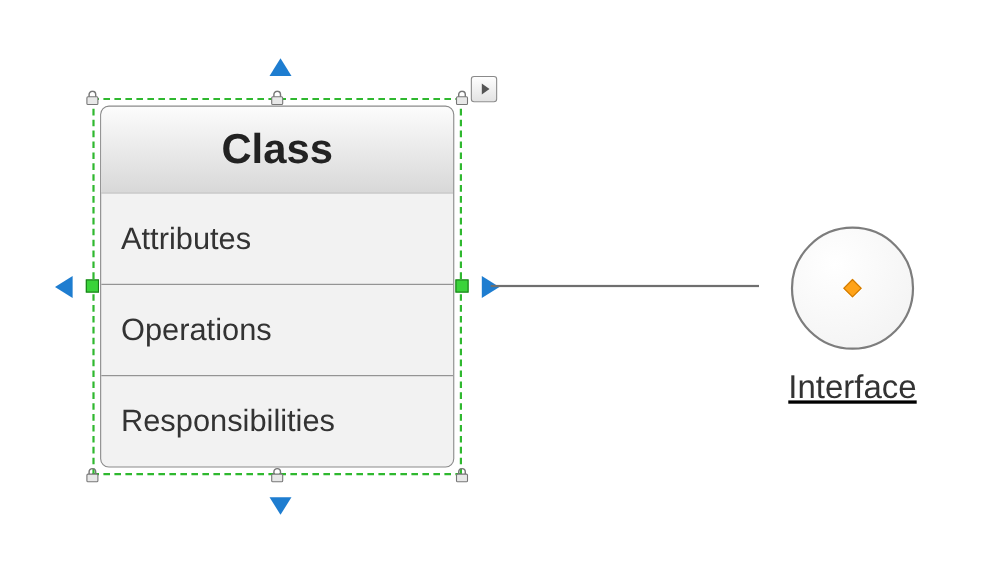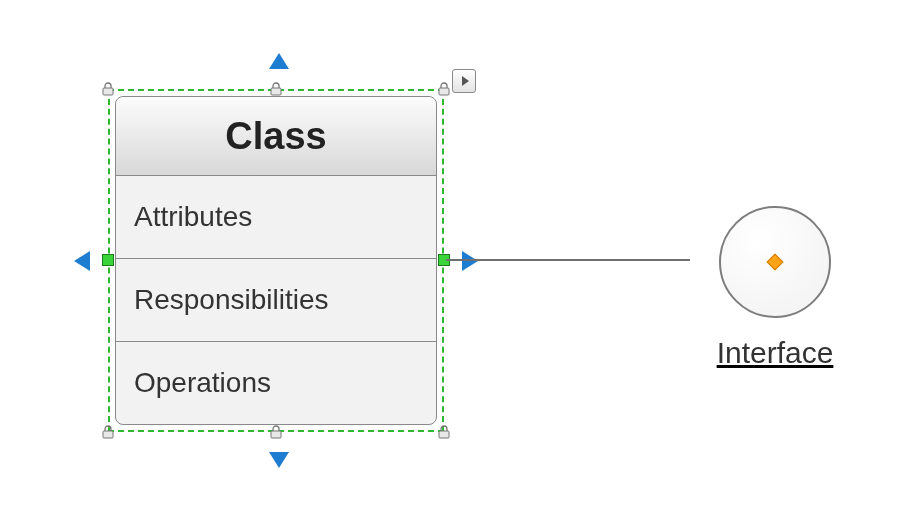--- a/index.html
+++ b/index.html
@@ -12,21 +12,21 @@
     overflow: hidden;
   }
   .canvas {
     position: absolute;
     inset: 0;
   }
 
   
   .class-wrap {
     position: absolute;
-    left: 108px;
+    left: 84px;
     top: 89px;
     width: 336px;
     height: 343px;
   }
   .selection {
     position: absolute;
     inset: 0;
     border: 2px dashed #2fb82f;
     box-sizing: border-box;
     pointer-events: none;
@@ -148,22 +148,22 @@
 </style>
 </head>
 <body>
 
 <div class="canvas">
 
   <div class="class-wrap">
     <div class="class-box">
       <div class="class-title">Class</div>
       <div class="compartment first">Attributes</div>
+      <div class="compartment">Operations</div>
       <div class="compartment">Responsibilities</div>
-      <div class="compartment">Operations</div>
     </div>
 
     <div class="selection"></div>
 
     <div class="lock" style="left:-7px; top:-7px;">
       <svg width="14" height="14" viewBox="0 0 14 14">
           <rect x="2" y="6" width="10" height="7" rx="1" fill="#e8e8e8" stroke="#777"></rect>
           <path d="M4 6 V4 a3 3 0 0 1 6 0 V6" fill="none" stroke="#777" stroke-width="1.3"></path>
         </svg>
     </div>

